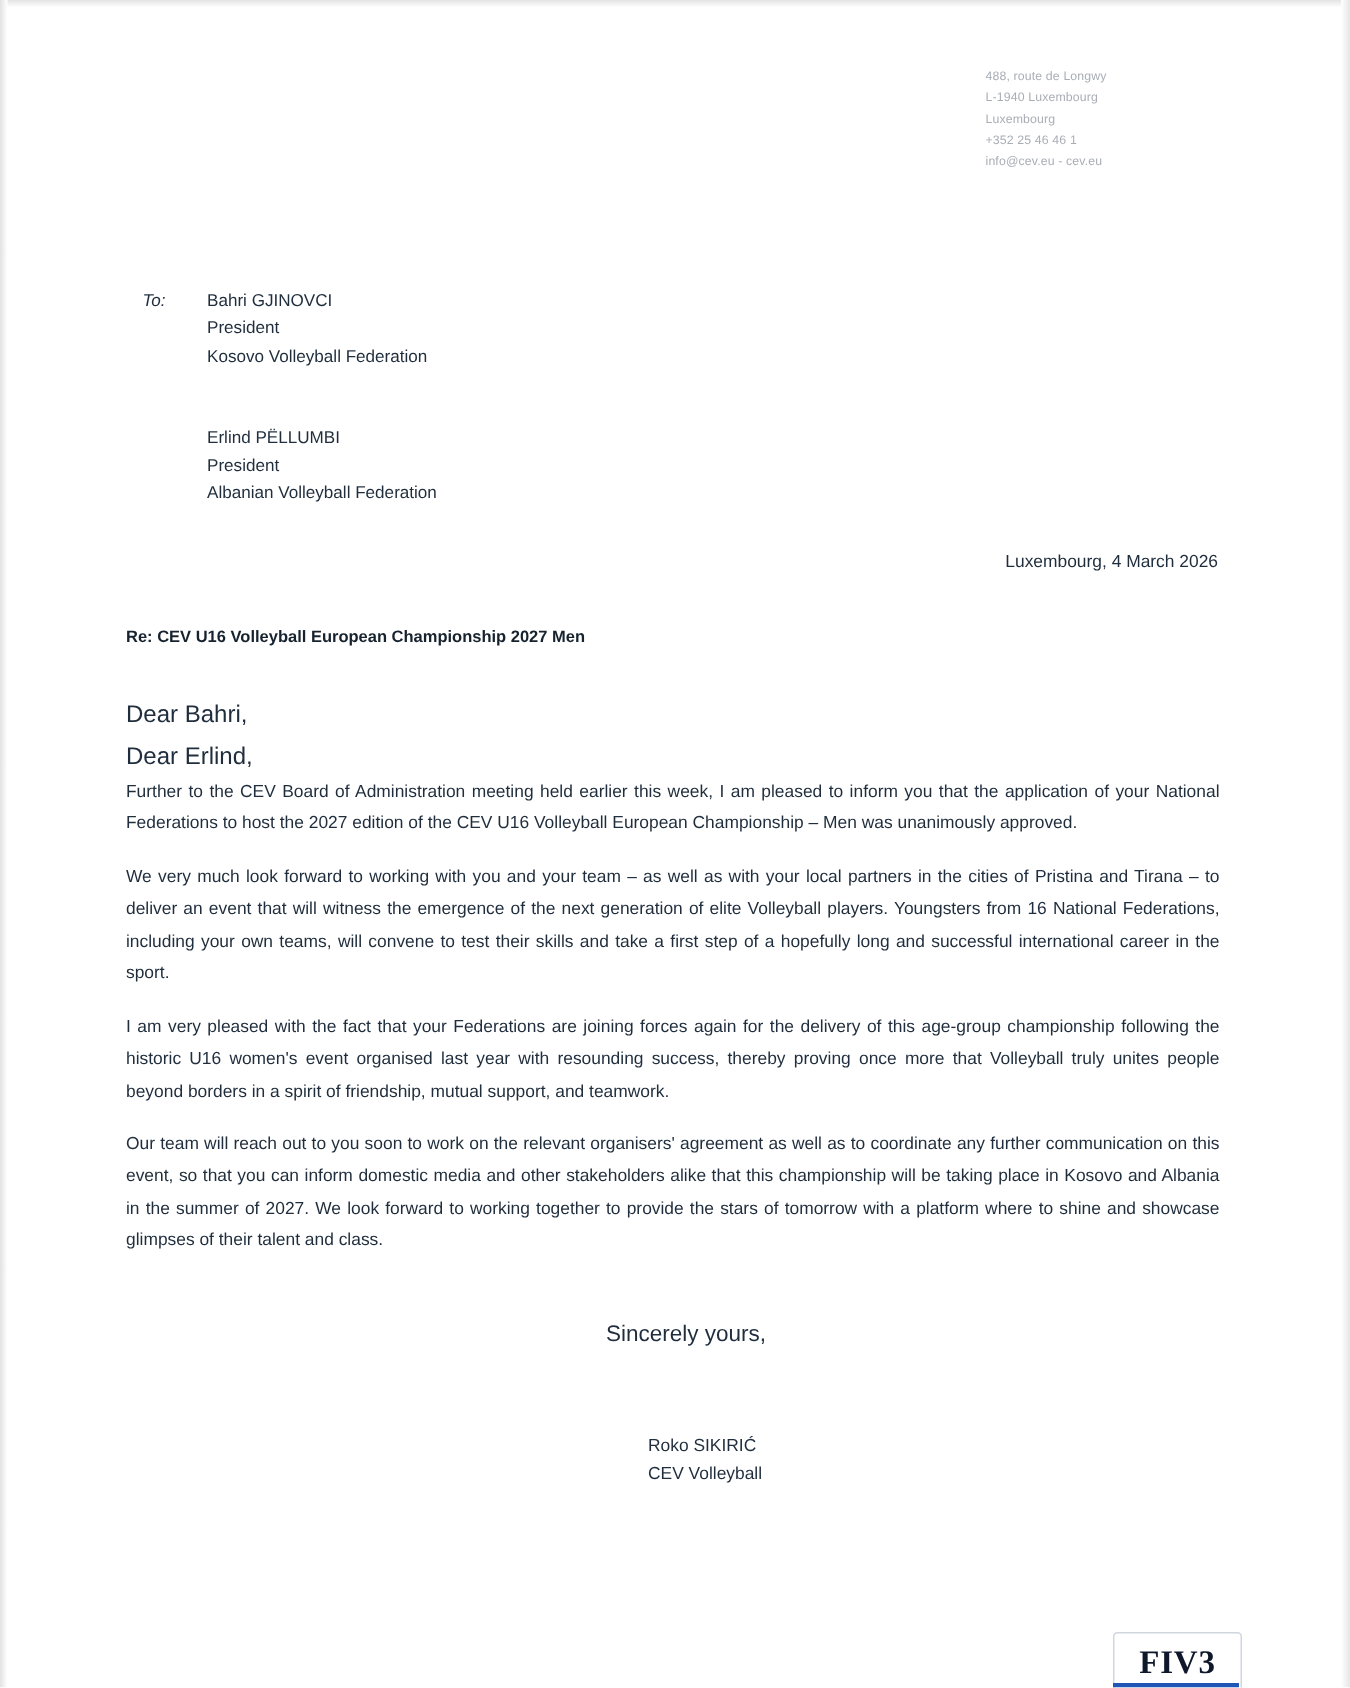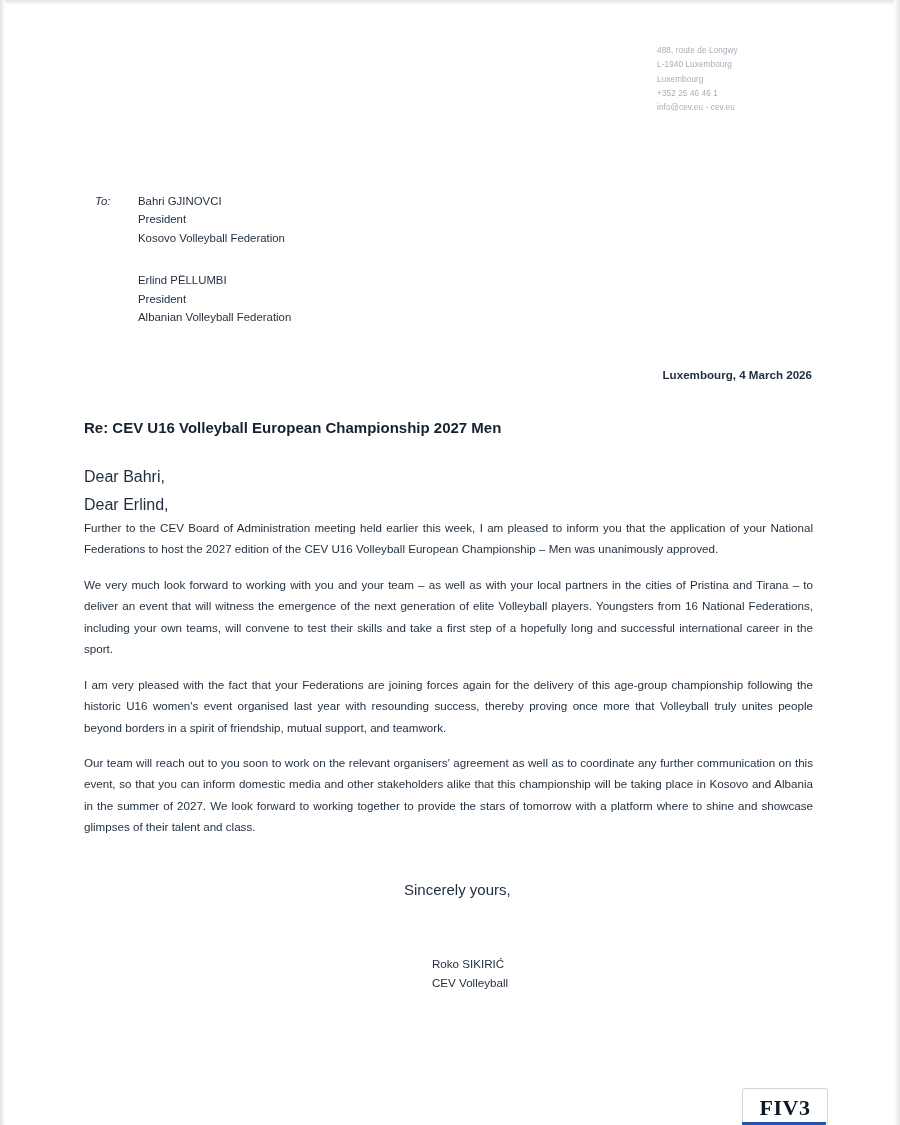--- a/index.html
+++ b/index.html
@@ -70,36 +70,35 @@
     color: #1f2d3c;
   }
   .rec-row {
     display: flex;
   }
   .rec-to {
     width: 43px;
     flex: 0 0 43px;
     font-style: italic;
   }
-  .rec-block-2 { margin-top: 24px; padding-left: 43px; }
+  .rec-block-2 { margin-top: 36px; padding-left: 43px; }
 
   .dateline {
     position: absolute;
     right: 88px;
     top: 368px;
     font-size: 11.6px;
     color: #1f2d3c;
-    font-weight: bold;
   }
 
   .subject {
     position: absolute;
     left: 84px;
     top: 419px;
-    font-size: 15px;
+    font-size: 11px;
     font-weight: bold;
     color: #16222e;
   }
 
   .salutation {
     position: absolute;
     left: 84px;
     top: 463px;
     font-size: 16px;
     line-height: 1.72;

